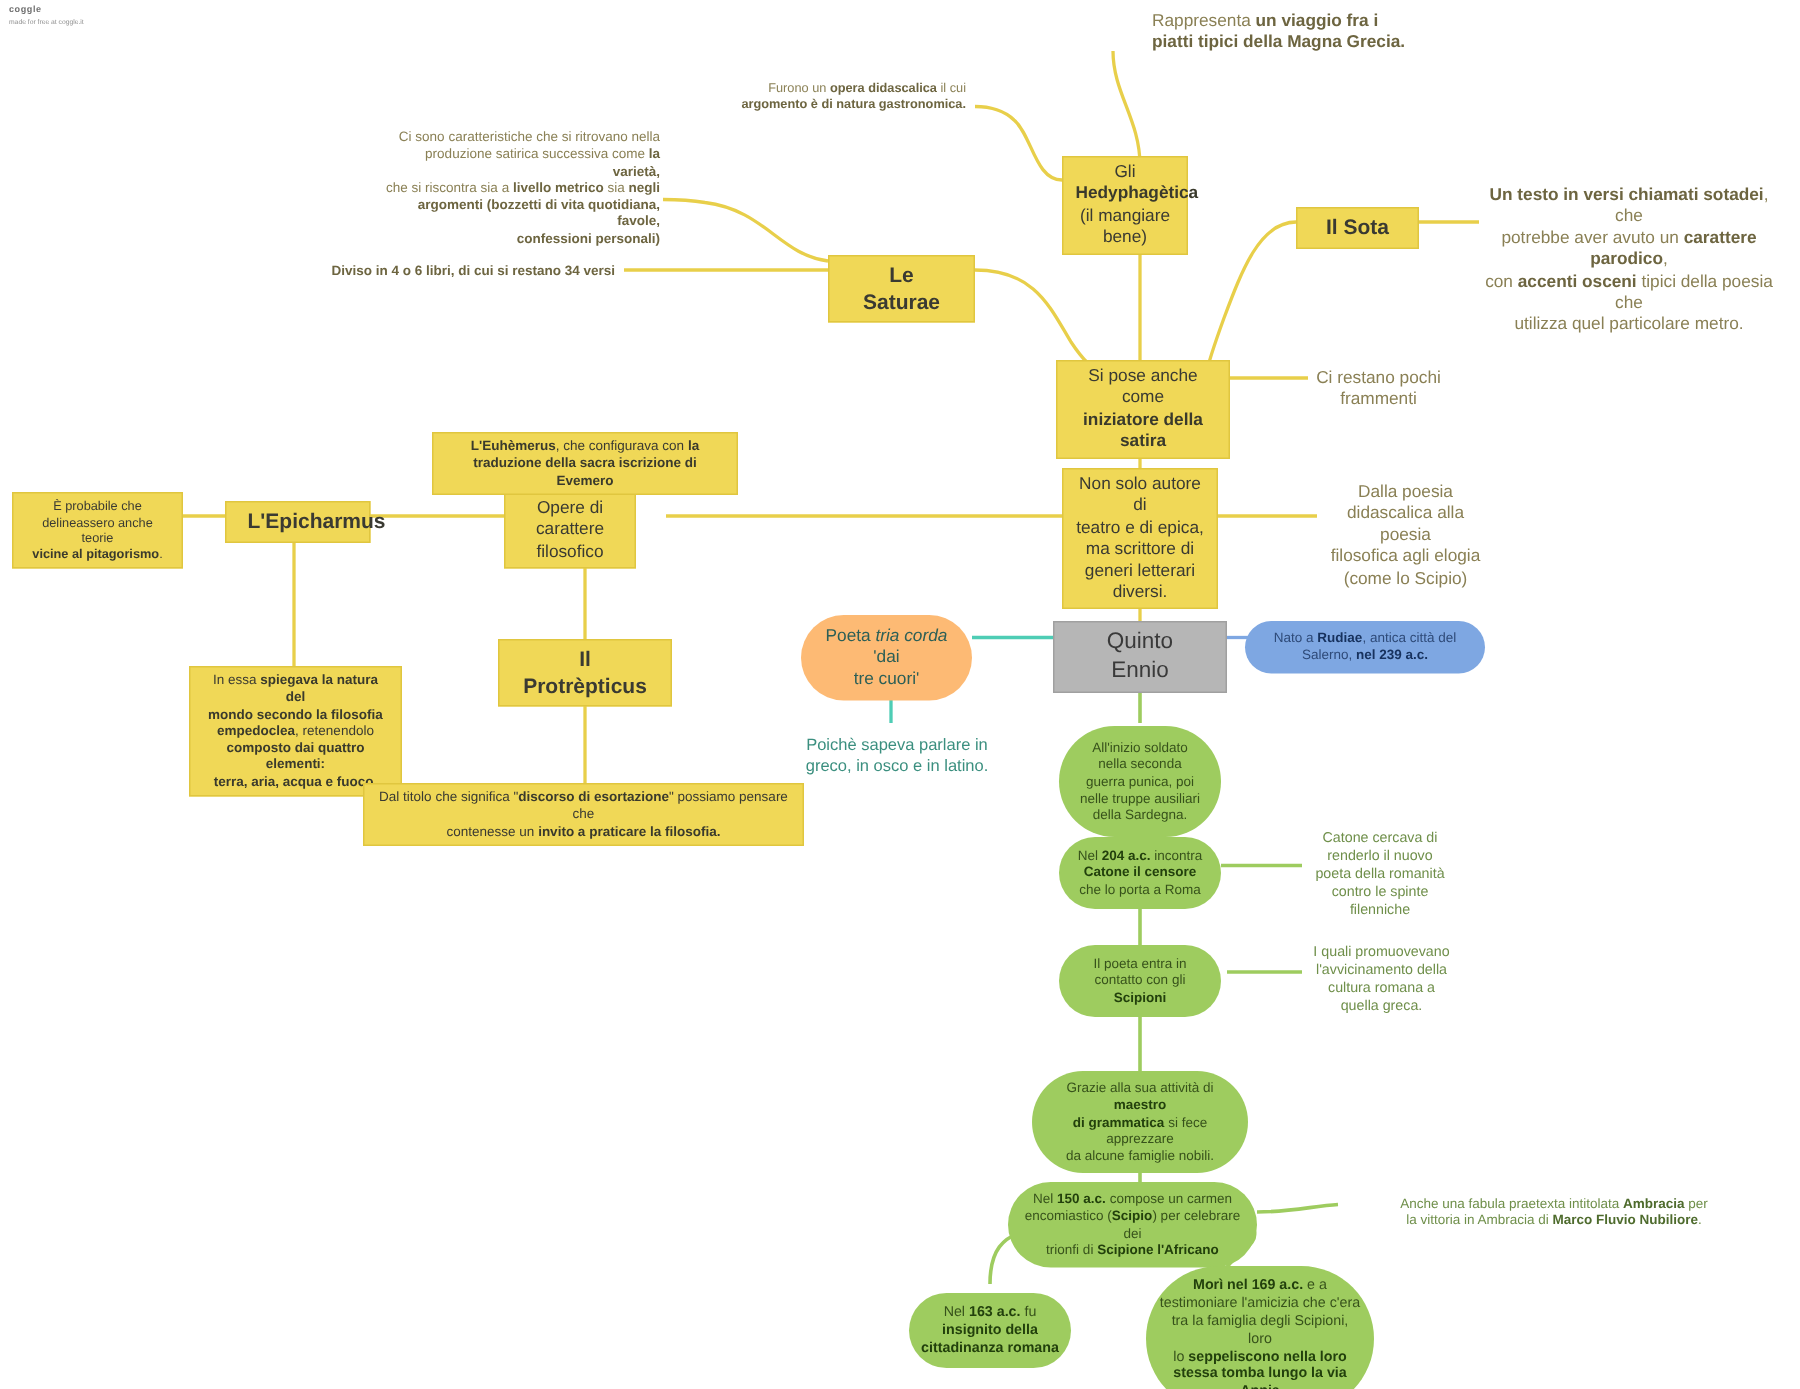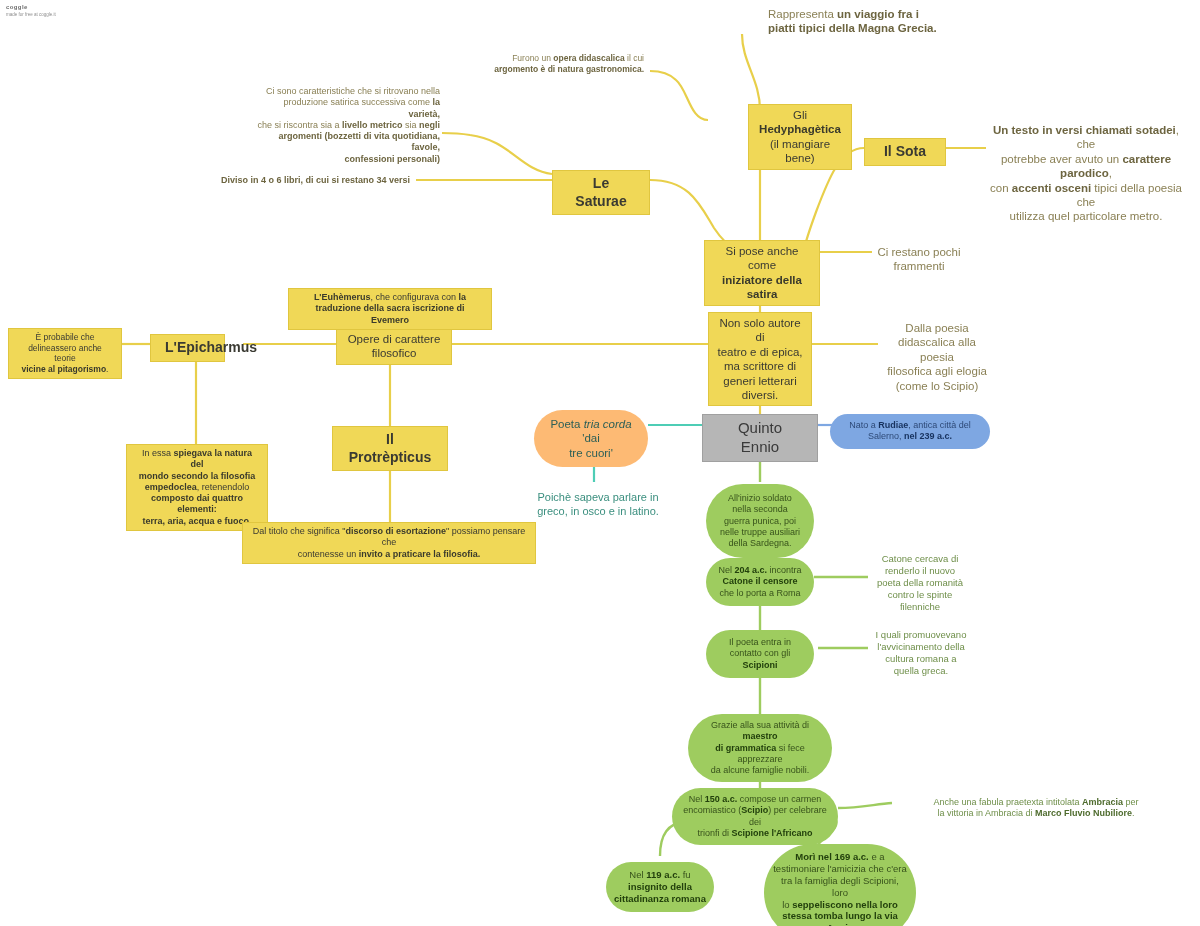--- a/index.html
+++ b/index.html
@@ -112,45 +112,45 @@
       <path d="M838,808 C860,808 876,804 892,803"></path>
       <path d="M686,820 C668,824 660,834 660,856"></path>
       <path d="M836,820 C840,832 818,836 812,856"></path>
     </g>
   </svg>
 
   <div class="node n-text" style="left:760px; top:4px; width:200px; text-align:left;">Rappresenta <b>un viaggio fra i<br>piatti tipici della Magna Grecia.</b></div>
 
   <div class="node n-text" style="left:418px; top:50px; width:234px; text-align:right; font-size:8.5px;">Furono un <b>opera didascalica</b> il cui<br><b>argomento è di natura gastronomica.</b></div>
 
-  <div class="node n-yellow" style="left:708px; top:104px; width:104px;margin-left:40px;">Gli <b>Hedyphagètica</b><br>(il mangiare bene)</div>
+  <div class="node n-yellow" style="left:708px; top:104px; width:84px;">Gli <b>Hedyphagètica</b><br>(il mangiare bene)</div>
 
   <div class="node n-text" style="left:248px; top:83px; width:200px; text-align:right; font-size:9px;">Ci sono caratteristiche che si ritrovano nella<br>produzione satirica successiva come <b>la varietà,</b><br>che si riscontra sia a <b>livello metrico</b> sia <b>negli<br>argomenti (bozzetti di vita quotidiana, favole,<br>confessioni personali)</b></div>
 
   <div class="node n-yellow big" style="left:552px; top:170px; width:98px;">Le Saturae</div>
 
   <div class="node n-text" style="left:212px; top:172px; width:206px; text-align:right; font-size:9px;"><b>Diviso in 4 o 6 libri, di cui si restano 34 versi</b></div>
 
   <div class="node n-yellow big" style="left:864px; top:138px; width:82px;">Il Sota</div>
 
   <div class="node n-text" style="left:976px; top:120px; width:220px; text-align:center;"><b>Un testo in versi chiamati sotadei</b>, che<br>potrebbe aver avuto un <b>carattere parodico</b>,<br>con <b>accenti osceni</b> tipici della poesia che<br>utilizza quel particolare metro.</div>
 
   <div class="node n-yellow" style="left:704px; top:240px; width:116px;">Si pose anche come<br><b>iniziatore della satira</b></div>
 
   <div class="node n-text" style="left:866px; top:242px; width:106px;">Ci restano pochi<br>frammenti</div>
 
   <div class="node n-yellow" style="left:708px; top:312px; width:104px;">Non solo autore di<br>teatro e di epica,<br>ma scrittore di<br>generi letterari<br>diversi.</div>
 
   <div class="node n-text" style="left:872px; top:318px; width:130px;">Dalla poesia<br>didascalica alla poesia<br>filosofica agli elogia<br>(come lo Scipio)</div>
 
-  <div class="node n-yellow" style="left:336px; top:328px; width:116px;">Opere di carattere<br>filosofico</div>
+  <div class="node n-yellow" style="left:336px; top:328px; width:88px;">Opere di carattere<br>filosofico</div>
 
   <div class="node n-yellow" style="left:288px; top:288px; width:204px; font-size:9px;"><b>L'Euhèmerus</b>, che configurava con <b>la<br>traduzione della sacra iscrizione di Evemero</b></div>
 
-  <div class="node n-yellow big" style="left:150px; top:334px; width:75px;">L'Epicharmus</div>
+  <div class="node n-yellow big" style="left:150px; top:334px; width:97px;">L'Epicharmus</div>
 
   <div class="node n-yellow" style="left:8px; top:328px; width:114px; font-size:8.5px;">È probabile che<br>delineassero anche teorie<br><b>vicine al pitagorismo</b>.</div>
 
   <div class="node n-yellow" style="left:126px; top:444px; width:142px; font-size:9px;">In essa <b>spiegava la natura del<br>mondo secondo la filosofia<br>empedoclea</b>, retenendolo<br><b>composto dai quattro elementi:<br>terra, aria, acqua e fuoco.</b></div>
 
   <div class="node n-yellow big" style="left:332px; top:426px; width:116px;">Il Protrèpticus</div>
 
   <div class="node n-yellow" style="left:242px; top:522px; width:294px; font-size:9px;">Dal titolo che significa "<b>discorso di esortazione</b>" possiamo pensare che<br>contenesse un <b>invito a praticare la filosofia.</b></div>
 
   <div class="node n-gray" style="left:702px; top:414px; width:116px;">Quinto Ennio</div>
@@ -170,21 +170,21 @@
   <div class="node n-pill n-green" style="left:706px; top:630px; width:108px; font-size:9px; padding-top:7px; padding-bottom:7px;">Il poeta entra in<br>contatto con gli<br><b>Scipioni</b></div>
 
   <div class="node n-text green" style="left:862px; top:626px; width:118px; font-size:9.5px;">I quali promuovevano<br>l'avvicinamento della<br>cultura romana a<br>quella greca.</div>
 
   <div class="node n-pill n-green" style="left:688px; top:714px; width:144px; font-size:9px; padding-top:6px; padding-bottom:6px;">Grazie alla sua attività di <b>maestro<br>di grammatica</b> si fece apprezzare<br>da alcune famiglie nobili.</div>
 
   <div class="node n-pill n-green" style="left:672px; top:788px; width:166px; font-size:9px; padding-top:6px; padding-bottom:6px;">Nel <b>150 a.c.</b> compose un carmen<br>encomiastico (<b>Scipio</b>) per celebrare dei<br>trionfi di <b>Scipione l'Africano</b></div>
 
   <div class="node n-text green" style="left:888px; top:794px; width:296px; font-size:9px;">Anche una fabula praetexta intitolata <b>Ambracia</b> per<br>la vittoria in Ambracia di <b>Marco Fluvio Nubiliore</b>.</div>
 
-  <div class="node n-pill n-green" style="left:606px; top:862px; width:108px; font-size:9.5px; padding-top:7px; padding-bottom:7px;">Nel <b>119 a.c.</b> fu<br><b>insignito della<br>cittadinanza romana</b></div>
+  <div class="node n-pill n-green" style="left:606px; top:862px; width:108px; font-size:9.5px; padding-top:7px; padding-bottom:7px;">Nel <b>163 a.c.</b> fu<br><b>insignito della<br>cittadinanza romana</b></div>
 
   <div class="node n-pill n-green" style="left:764px; top:844px; width:152px; font-size:9.5px; padding-top:7px; padding-bottom:7px;"><b>Morì nel 169 a.c.</b> e a<br>testimoniare l'amicizia che c'era<br>tra la famiglia degli Scipioni, loro<br>lo <b>seppeliscono nella loro<br>stessa tomba lungo la via<br>Appia</b></div>
 
   <div id="logo">
     <div class="brand">coggle</div>
     <div class="sub">made for free at coggle.it</div>
   </div>
 
 </div>
 

